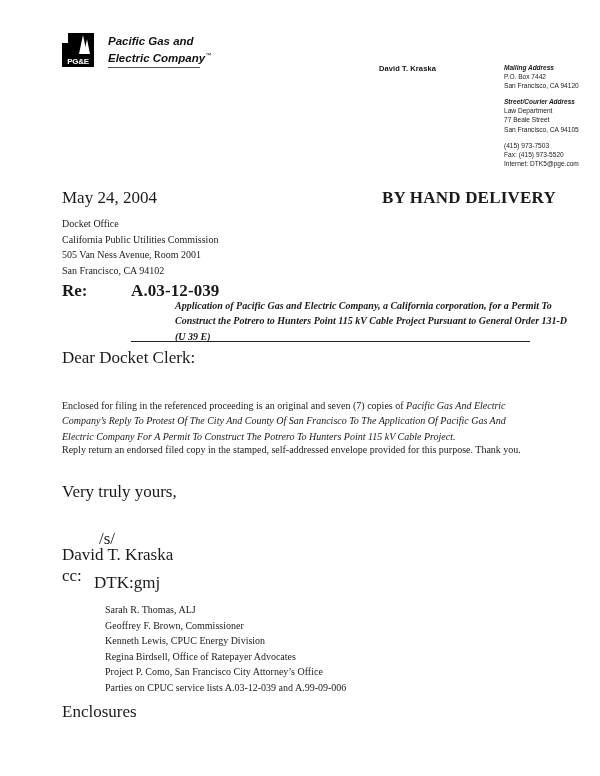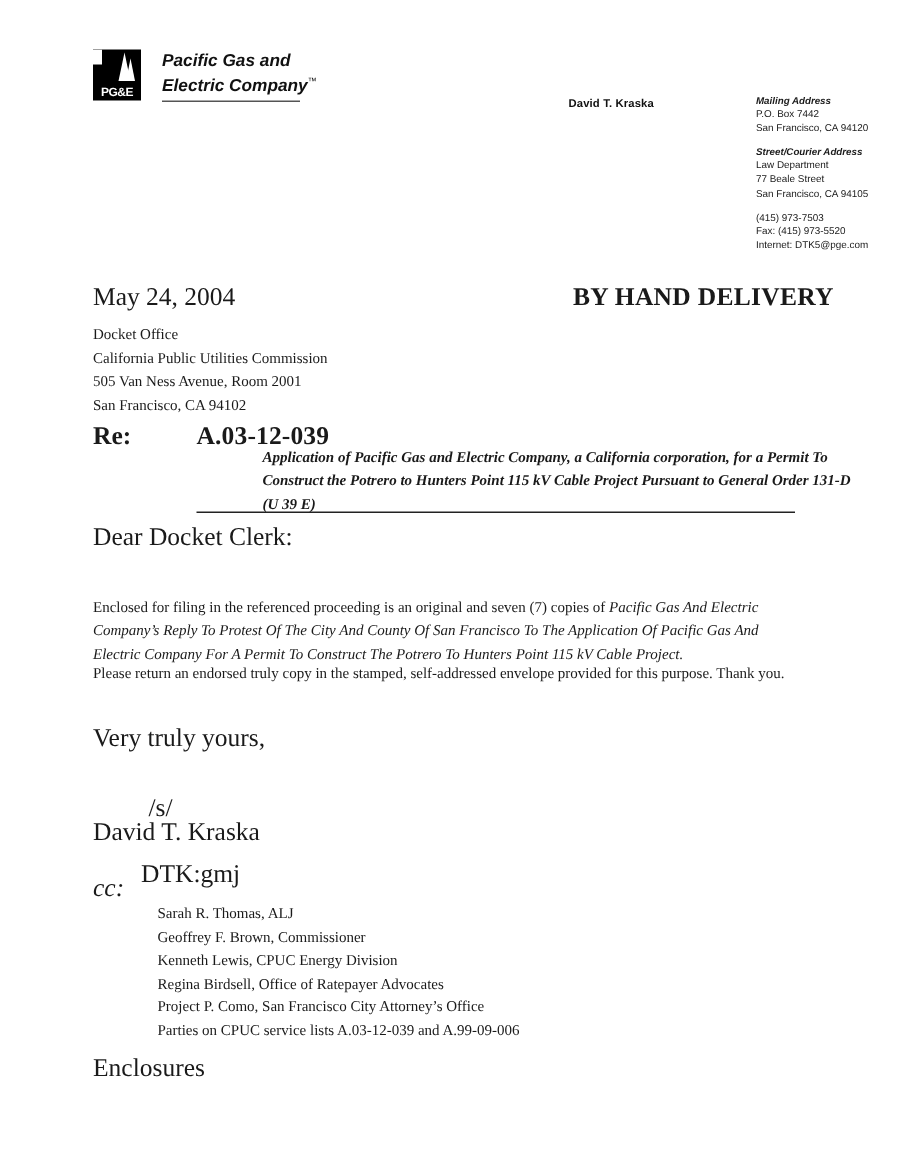--- a/index.html
+++ b/index.html
@@ -205,21 +205,21 @@
     top: 442px;
     width: 468px;
     line-height: 15.4px;
   }
   .closing { left: 62px; top: 484px; }
 
   .sig-mark { left: 99px; top: 531px; }
   .sig-name { left: 62px; top: 547px; }
   .initials { left: 62px; top: 575px; margin-left: 32px; }
 
-  .cc-label { left: 62px; top: 584px; font-style: italic; }
+  .cc-label { left: 62px; top: 568px; }
   .cc-list { left: 105px; top: 602px; }
   .cc-list div { white-space: nowrap; line-height: 15.5px; }
 
   .enclosures { left: 62px; top: 704px; }
 </style>
 </head>
 <body>
 
 <div class="page">
 
@@ -279,21 +279,21 @@
     <div class="ln re-docket">A.03-12-039</div>
     <div class="blk re-title">Application of Pacific Gas and Electric Company, a California corporation, for a Permit To Construct the Potrero to Hunters Point 115 kV Cable Project Pursuant to General Order 131-D (U 39 E)</div>
     <div class="re-underline"></div>
 
     <div class="ln salutation">Dear Docket Clerk:</div>
 
     <div class="blk para-enclosed">
       <span>Enclosed for filing in the referenced proceeding is an original and seven (7) copies of </span><span class="i">Pacific Gas And Electric Company’s Reply To Protest Of The City And County Of San Francisco To The Application Of Pacific Gas And Electric Company For A Permit To Construct The Potrero To Hunters Point 115 kV Cable Project.</span>
     </div>
 
-    <div class="blk para-return">Please return an endorsed truly copy in the stamped, self-addressed envelope provided for this purpose.  Thank you.</div>
+    <div class="blk para-return">Reply return an endorsed filed copy in the stamped, self-addressed envelope provided for this purpose.  Thank you.</div>
 
     <div class="ln closing">Very truly yours,</div>
 
     <div class="ln sig-mark">/s/</div>
     <div class="ln sig-name">David T. Kraska</div>
 
     <div class="ln initials">DTK:gmj</div>
 
     <div class="ln cc-label">cc:</div>
     <div class="blk cc-list">

